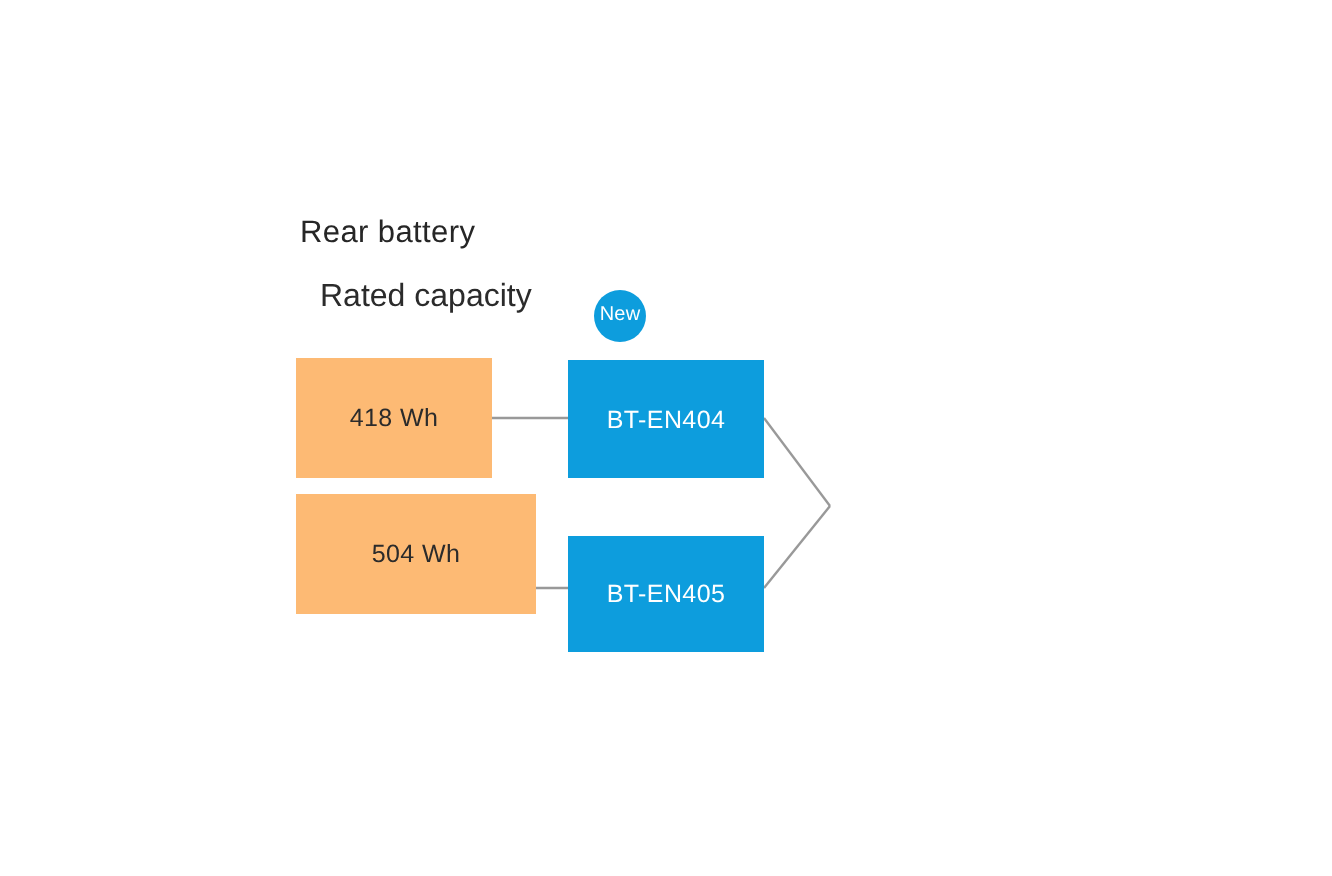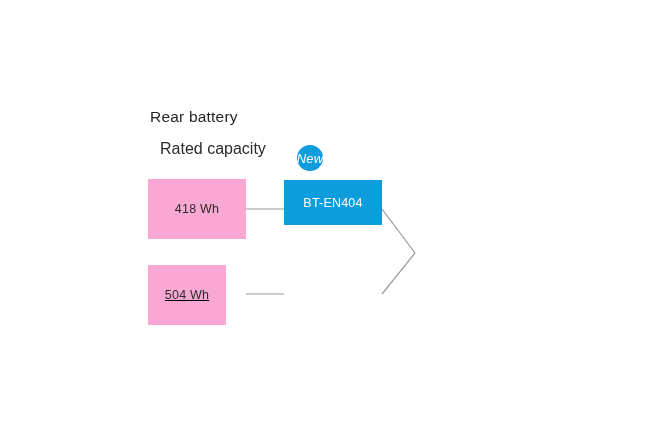--- a/index.html
+++ b/index.html
@@ -51,58 +51,57 @@
     width: 26px;
     height: 26px;
     border-radius: 50%;
     background: #0d9ddd;
     display: flex;
     align-items: center;
     justify-content: center;
     flex: 0 0 auto;
   }
   #new-badge-label {
-    font-size: 13px;
+    font-size: 10px;
     color: #ffffff;
     line-height: 1;
     letter-spacing: 0.1px;
-    font-style: italic;
   }
   #new-feature-text {
     margin-left: 5px;
     font-size: 11.5px;
     color: #2b2b2b;
     white-space: nowrap;
   }
 
   
   .node-box {
     position: absolute;
     display: flex;
     align-items: center;
     justify-content: center;
     box-sizing: border-box;
   }
   .node-box.gray {
-    background: #f9a8d4;
+    background: #fdba74;
   }
   .node-box.blue {
     background: #0d9ddd;
   }
   .node-label {
     font-size: 12.5px;
     letter-spacing: 0.2px;
     white-space: nowrap;
   }
   .node-box.gray .node-label { color: #2b2b2b; }
   .node-box.blue .node-label { color: #ffffff; }
 
   #box-capacity-418 { left: 148px; top: 179px; width: 98px;  height: 60px; }
-  #box-capacity-504 { left: 148px; top: 265px; width: 78px;  height: 60px; text-decoration: underline; }
-  #box-bt-en404    { left: 284px; top: 180px; width: 98px;  height: 45px; }
+  #box-capacity-504 { left: 148px; top: 247px; width: 120px;  height: 60px; }
+  #box-bt-en404    { left: 284px; top: 180px; width: 98px;  height: 59px; }
   #box-bt-en405    { left: 284px; top: 268px; width: 98px;  height: 58px; }
   #box-bm-en400    { left: 415px; top: 180px; width: 106px; height: 146px; }
 
   
   #connector-layer {
     position: absolute;
     left: 0;
     top: 0;
     width: 666px;
     height: 438px;
@@ -136,15 +135,18 @@
   </div>
 
   <div class="node-box gray" id="box-capacity-504">
     <span class="node-label">504 Wh</span>
   </div>
 
   <div class="node-box blue" id="box-bt-en404">
     <span class="node-label">BT-EN404</span>
   </div>
 
+  <div class="node-box blue" id="box-bt-en405">
+    <span class="node-label">BT-EN405</span>
+  </div>
 
 
 </div>
 
 </body></html>

